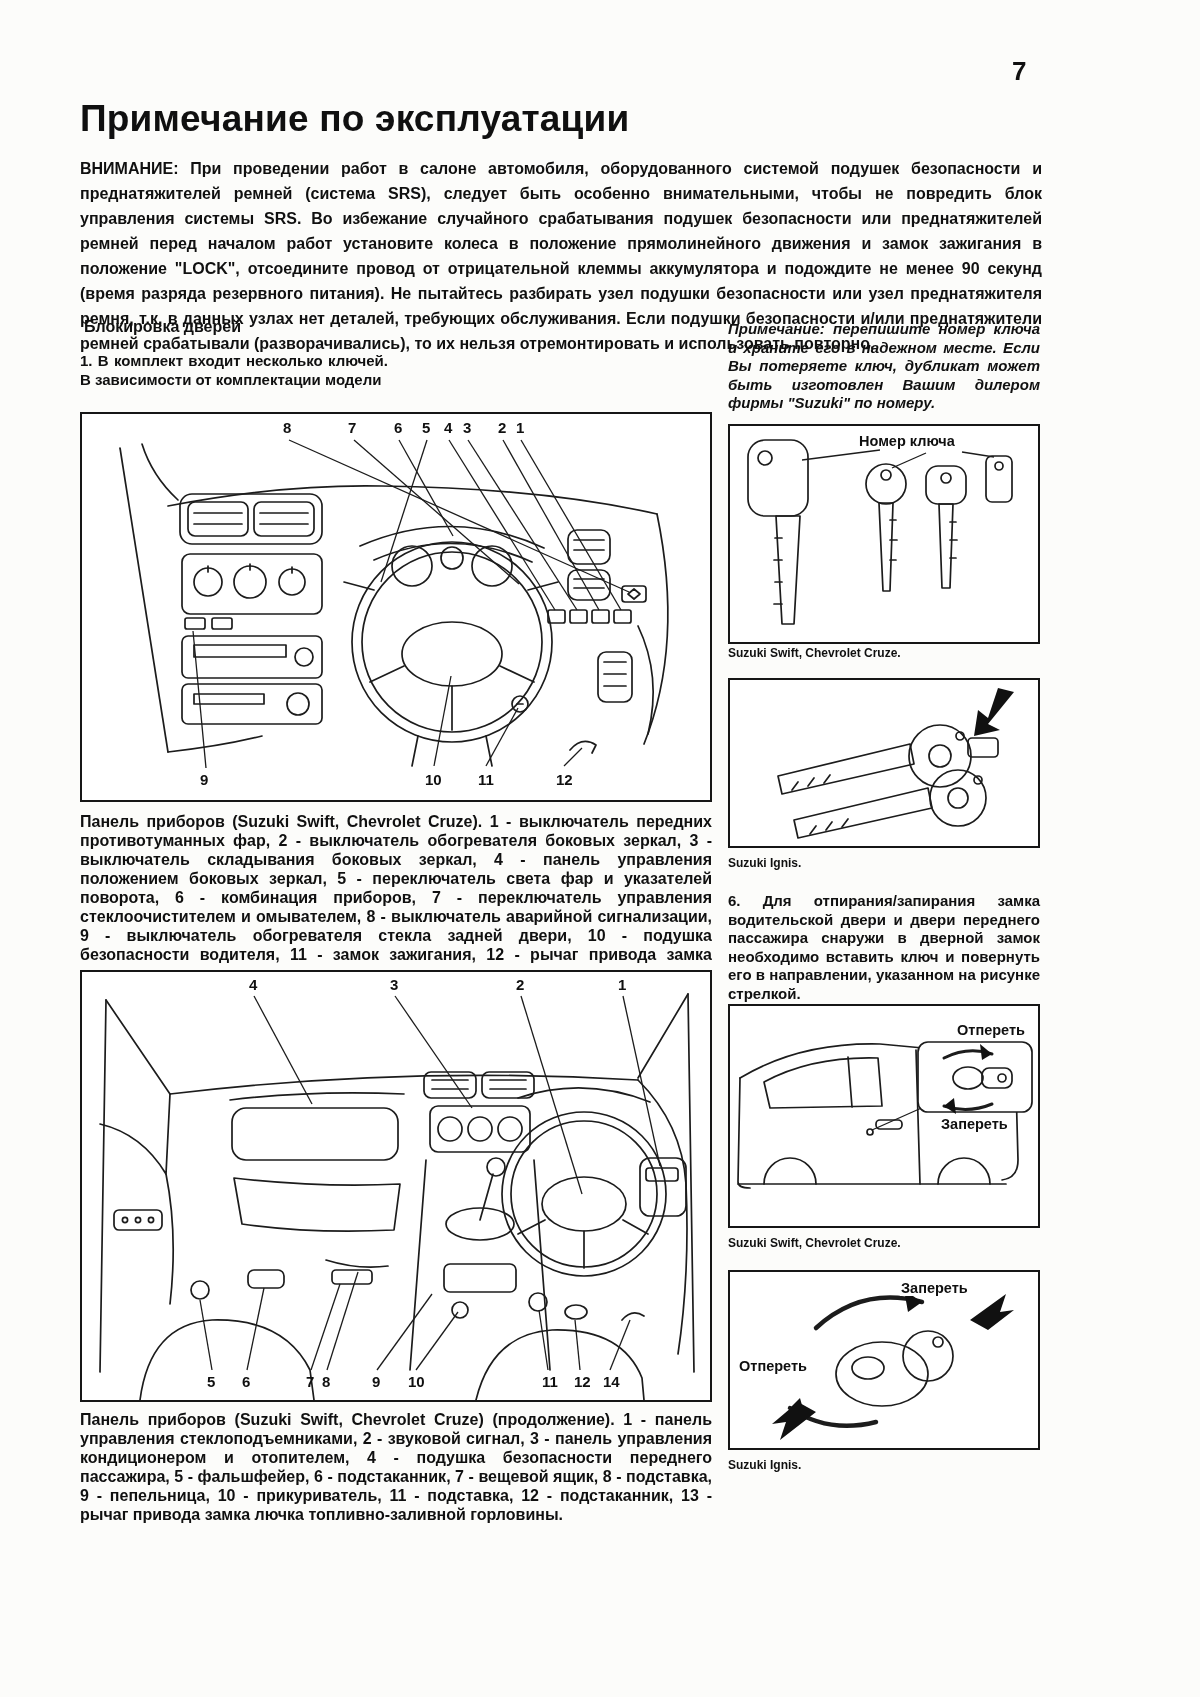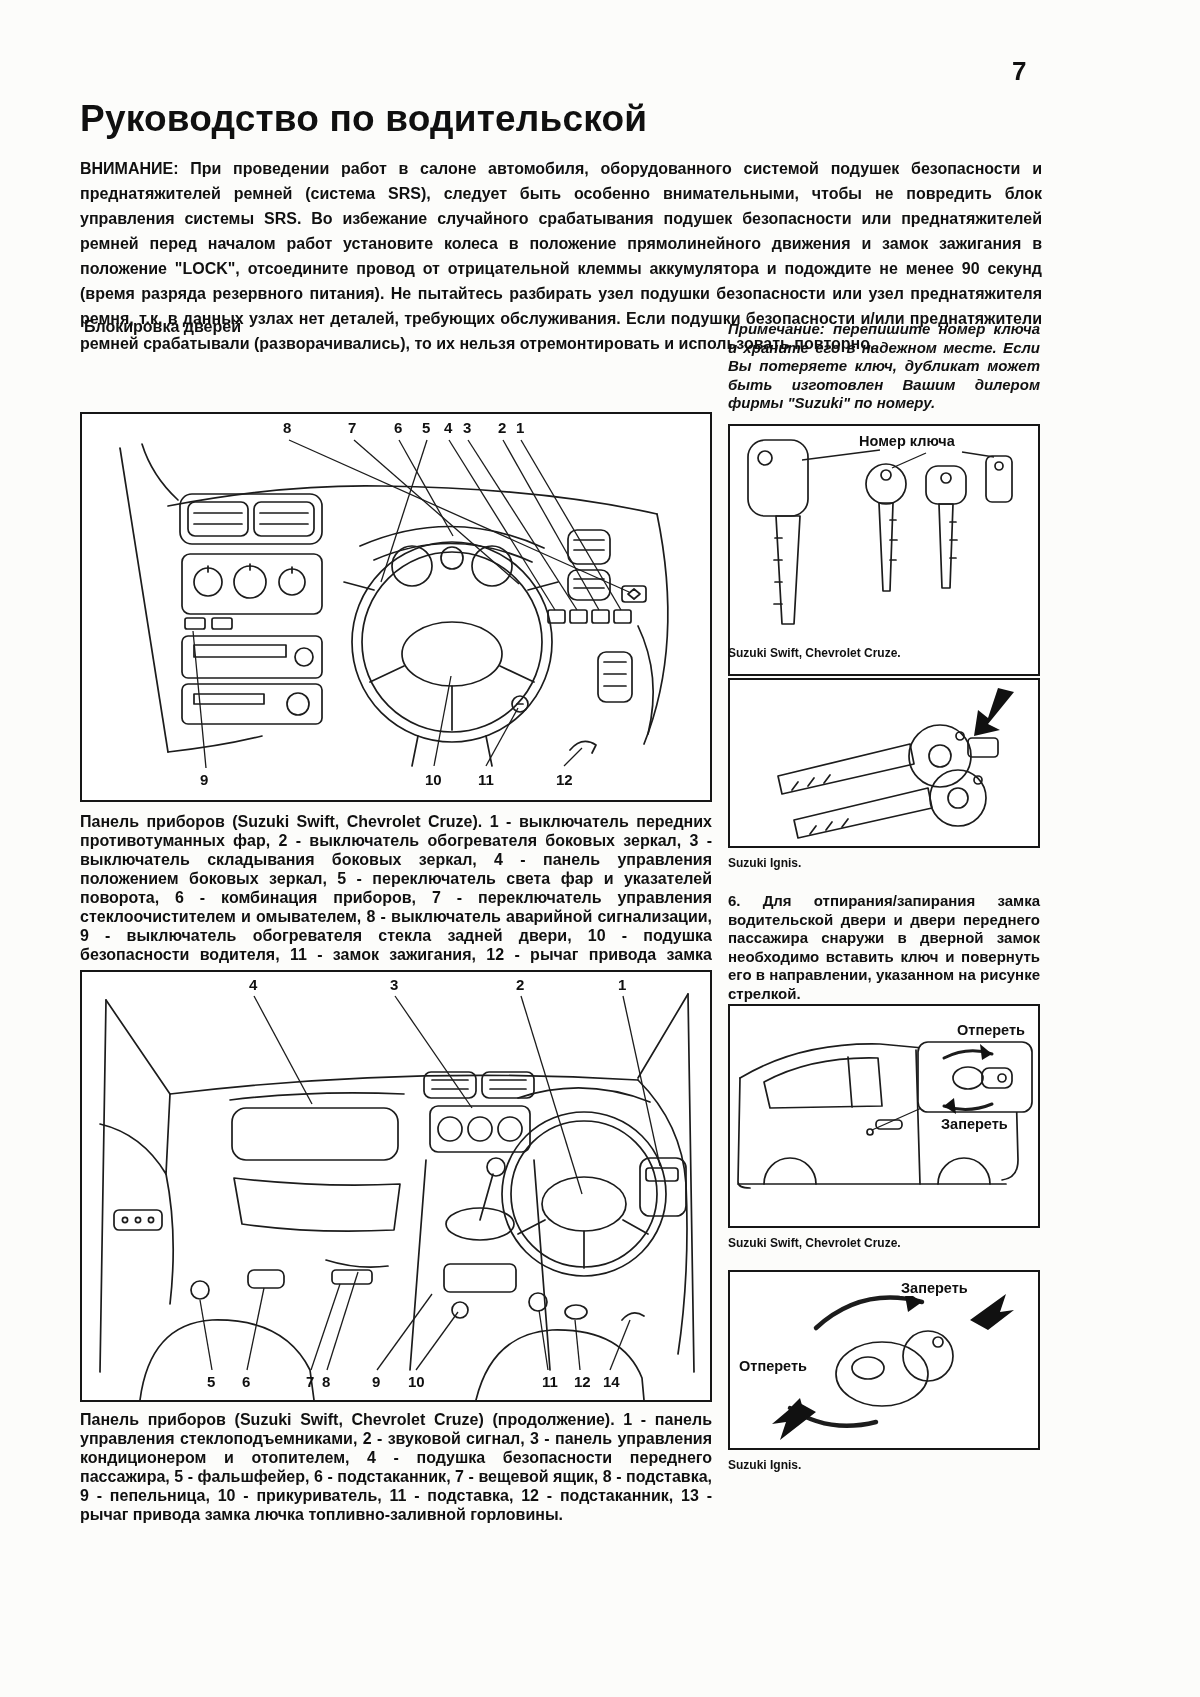--- a/index.html
+++ b/index.html
@@ -13,21 +13,21 @@
   .heading{top:318px;left:84px;font-size:16px}
   .para{font-size:15px;line-height:18.6px;text-align:justify}
   .para1{top:352px;left:80px;width:308px}
   .para2{top:320px;left:402px;width:308px}
   .note{top:320px;left:728px;width:312px;font-style:italic}
   .note-label{}
   .parau{top:892px;left:728px;width:312px}
   .figbox{border:2px solid #161616;background:#fff}
   .fig1{top:412px;left:80px;width:632px;height:390px}
   .fig2{top:970px;left:80px;width:632px;height:432px}
-  .figA{top:424px;left:728px;width:312px;height:252px}
+  .figA{top:424px;left:728px;width:312px;height:220px}
   .figB{top:678px;left:728px;width:312px;height:170px}
   .figC{top:1004px;left:728px;width:312px;height:224px}
   .figD{top:1270px;left:728px;width:312px;height:180px}
   .caption{font-size:16px;line-height:19px;text-align:justify}
   .cap1{top:812px;left:80px;width:632px}
   .cap2{top:1410px;left:80px;width:632px}
   .scap{font-size:12px}
   .capA{top:646px;left:728px;width:312px}
   .capB{top:856px;left:728px;width:312px}
   .capC{top:1236px;left:728px;width:312px}
@@ -47,25 +47,26 @@
   .lblA{left:128px;top:7px}
   .lblC-un{left:226px;top:16px}.lblC-lo{left:210px;top:110px}
   .lblD-lo{left:170px;top:8px}.lblD-un{left:8px;top:86px}
 </style>
 </head>
 <body>
 
 <div class="page">
 
   <div class="abs page-number">7</div>
-  <h1 class="abs title">Руководство по водительской</h1>
+  <h1 class="abs title">Примечание по эксплуатации</h1>
 
   <p class="abs warning">ВНИМАНИЕ: При проведении работ в салоне автомобиля, оборудованного системой подушек безопасности и преднатяжителей ремней (система SRS), следует быть особенно внимательными, чтобы не повредить блок управления системы SRS. Во избежание случайного срабатывания подушек безопасности или преднатяжителей ремней перед началом работ установите колеса в положение прямолинейного движения и замок зажигания в положение "LOCK", отсоедините провод от отрицательной клеммы аккумулятора и подождите не менее 90 секунд (время разряда резервного питания). Не пытайтесь разбирать узел подушки безопасности или узел преднатяжителя ремня, т.к. в данных узлах нет деталей, требующих обслуживания. Если подушки безопасности и/или преднатяжители ремней срабатывали (разворачивались), то их нельзя отремонтировать и использовать повторно.</p>
 
   <h2 class="abs heading">Блокировка дверей</h2>
+  <p class="abs para para1">1. В комплект входит несколько ключей. В зависимости от комплектации модели</p>
 
   <p class="abs para note"><span class="note-label">Примечание:</span><span> перепишите номер ключа и храните его в надежном месте. Если Вы потеряете ключ, дубликат может быть изготовлен Вашим дилером фирмы "Suzuki" по номеру.</span></p>
 
   <div class="abs figbox fig1">
     <span class="co f1t0">8</span>
     <span class="co f1t1">7</span>
     <span class="co f1t2">6</span>
     <span class="co f1t3">5</span>
     <span class="co f1t4">4</span>
     <span class="co f1t5">3</span>

